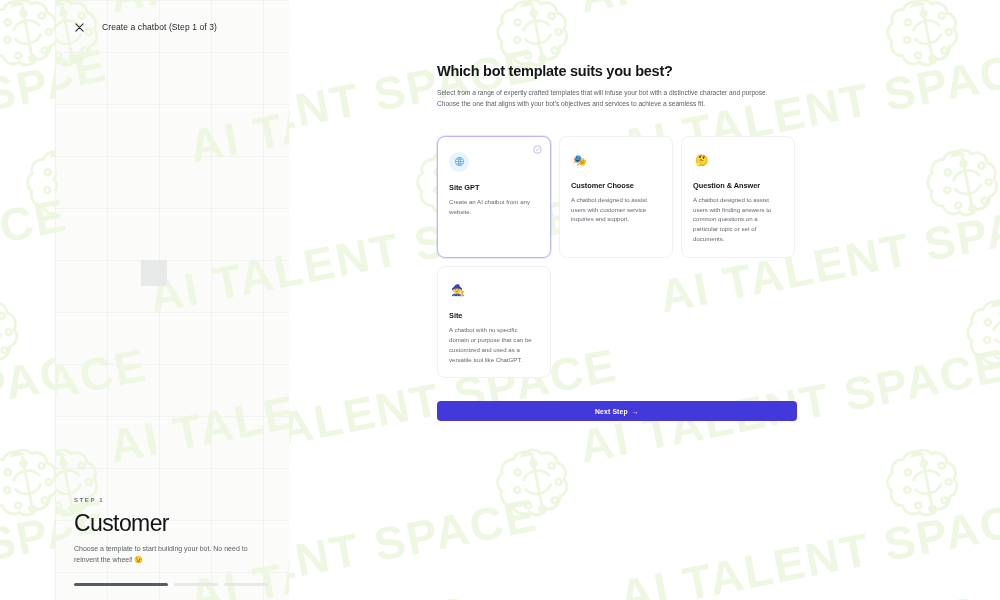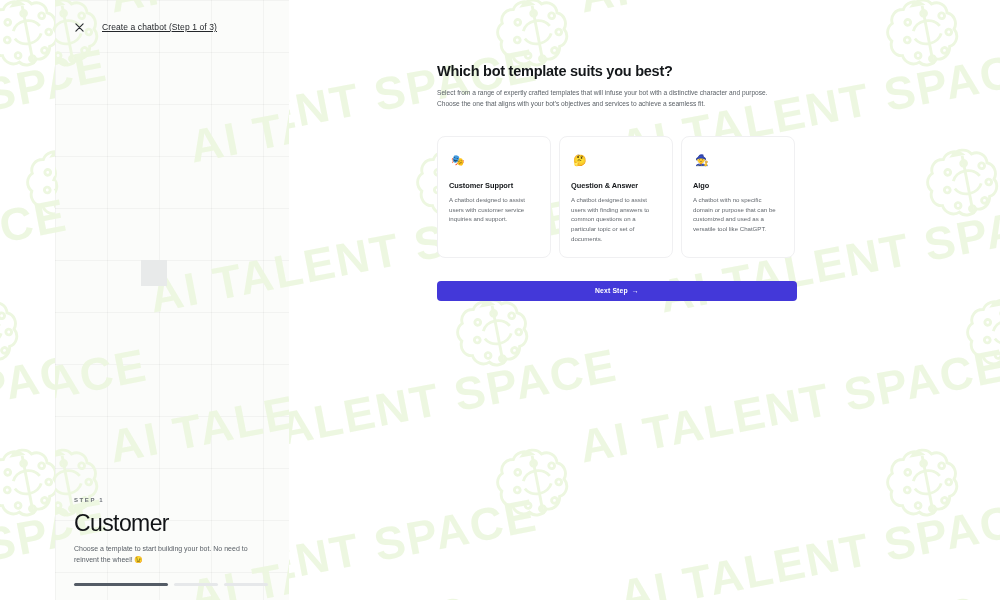--- a/index.html
+++ b/index.html
@@ -87,21 +87,20 @@
     background: none; border: none;
     flex: 0 0 auto;
   }
   #close-button svg { width: 9px; height: 9px; display: block; }
   #wizard-title {
     margin-left: 15px;
     font-size: 8.5px;
     color: #24272b;
     letter-spacing: .1px;
     white-space: nowrap;
-    text-decoration: underline;
   }
 
   #wizard-footer {
     position: absolute;
     left: 19px;
     bottom: 14px;
     width: 196px;
     z-index: 3;
   }
   #step-eyebrow {
@@ -589,33 +588,50 @@
   </div>
 </div>
 
 <div id="content">
   <div id="content-inner">
 
     <h2 id="main-heading">Which bot template suits you best?</h2>
     <p id="main-sub">Select from a range of expertly crafted templates that will infuse your bot with a distinctive character and purpose. Choose the one that aligns with your bot's objectives and services to achieve a seamless fit.</p>
 
     <div id="template-grid">
+        <div class="template-card is-selected">
+          <span class="card-check">
+            <svg viewBox="0 0 24 24" fill="none" stroke="currentColor" stroke-width="2">
+              <circle cx="12" cy="12" r="10"></circle>
+              <path d="M7.5 12.3 L10.6 15.3 L16.5 8.8"></path>
+            </svg>
+          </span>
+          <div class="card-icon icon-bubble">
+            <svg viewBox="0 0 24 24" fill="none" stroke="currentColor" stroke-width="1.7">
+              <circle cx="12" cy="12" r="9"></circle>
+              <path d="M3 12h18M12 3c3 3.5 3 14.5 0 18M12 3c-3 3.5-3 14.5 0 18"></path>
+              <path d="M5 7h14M5 17h14"></path>
+            </svg>
+          </div>
+          <div class="card-title">Site GPT</div>
+          <div class="card-desc">Create an AI chatbot from any website.</div>
+        </div>
         <div class="template-card">
           <div class="card-icon">🎭</div>
-          <div class="card-title">Customer Support</div>
+          <div class="card-title">Customer Choose</div>
           <div class="card-desc">A chatbot designed to assist users with customer service inquiries and support.</div>
         </div>
         <div class="template-card">
           <div class="card-icon">🤔</div>
           <div class="card-title">Question &amp; Answer</div>
           <div class="card-desc">A chatbot designed to assist users with finding answers to common questions on a particular topic or set of documents.</div>
         </div>
         <div class="template-card">
           <div class="card-icon">🧙</div>
-          <div class="card-title">Algo</div>
+          <div class="card-title">Site</div>
           <div class="card-desc">A chatbot with no specific domain or purpose that can be customized and used as a versatile tool like ChatGPT.</div>
         </div>
       </div>
 
     <button id="next-step-button" style="background: rgb(67, 56, 217);">
       <span>Next Step</span>
       <span id="next-step-arrow">→</span>
     </button>
 
   </div>

